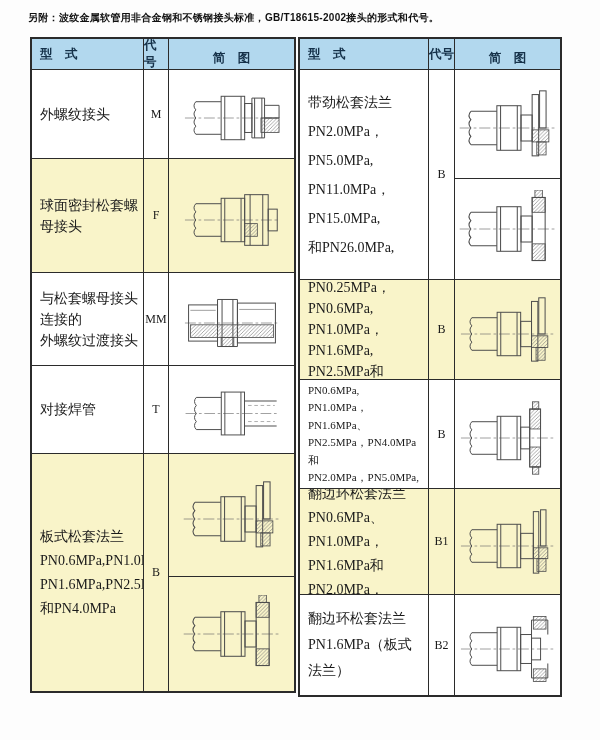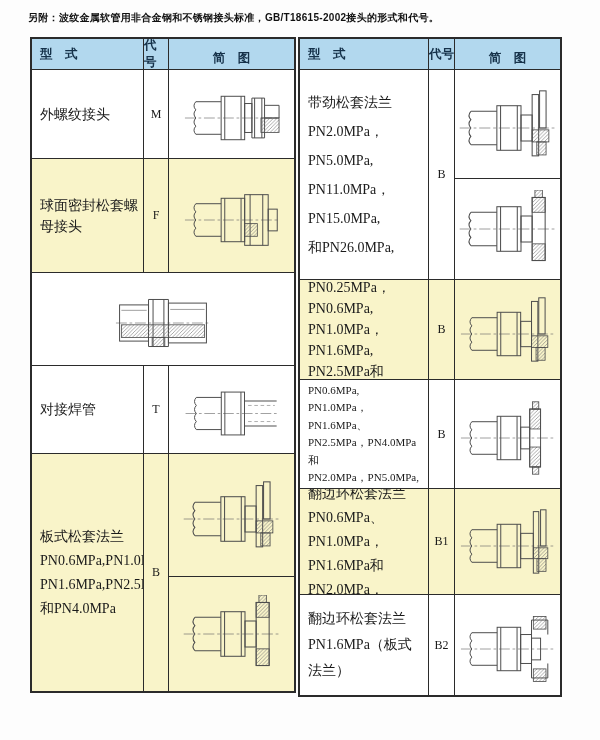--- a/index.html
+++ b/index.html
@@ -166,20 +166,23 @@
     <div class="row hl" style="height:114px">
       <div class="cell c-type">球面密封松套螺母接头</div>
       <div class="cell c-code">F</div>
       <div class="cell c-diag">
         <svg viewBox="0 0 112 84">
             <use href="#fit-f"></use>
           </svg>
       </div>
     </div>
     <div class="row" style="height:93px">
+      <div class="cell c-type">与松套螺母接头连接的
+外螺纹过渡接头</div>
+      <div class="cell c-code">MM</div>
       <div class="cell c-diag">
         <svg viewBox="0 0 112 84">
             <use href="#fit-mm"></use>
           </svg>
       </div>
     </div>
     <div class="row" style="height:88px">
       <div class="cell c-type">对接焊管</div>
       <div class="cell c-code">T</div>
       <div class="cell c-diag">

